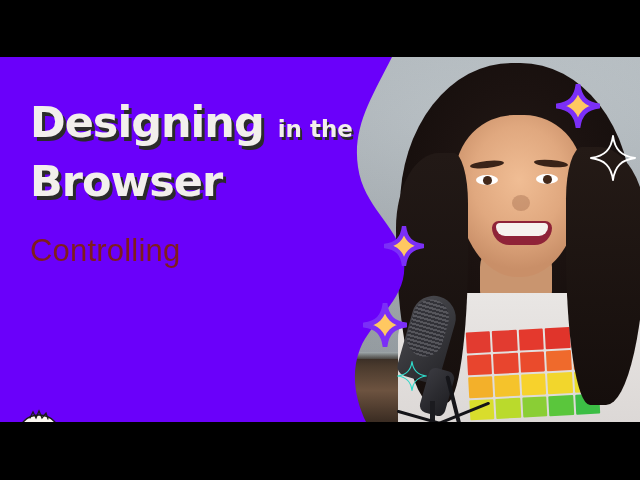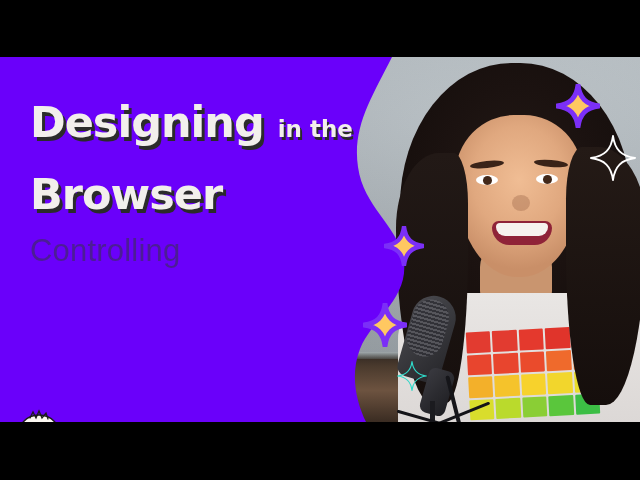--- a/index.html
+++ b/index.html
@@ -143,25 +143,25 @@
     font-family:"DejaVu Sans", sans-serif;
     font-weight:700; font-size:43px; line-height:1; color:#f2efec;
     letter-spacing:-1px;
     text-shadow:3px 4px 0 #2b2b2b;
   }
   .t-small{
     font-family:"DejaVu Sans", sans-serif;
     font-weight:700; font-size:23px; line-height:1; color:#f2efec;
     letter-spacing:0px; text-shadow:2px 3px 0 #2b2b2b;margin-top:35px;
   }
-  .t-line2{ position:absolute; left:30px; top:116px; }
+  .t-line2{ position:absolute; left:30px; top:103px; }
   .subtitle{
     position:absolute; left:30px; top:175px;
     font-family:"Liberation Sans", sans-serif;
-    font-weight:400; font-size:31px; line-height:1.22; color:#4c1d95;
+    font-weight:400; font-size:31px; line-height:1.22; color:#7f1d1d;
     letter-spacing:.2px;
   }
 
   
   .spark{ position:absolute; z-index:40; }
   .spark svg{ display:block; }
 
   
   .dog{ position:absolute; left:6px; top:352px; width:66px; height:66px; z-index:45; }
   .dog svg{ display:block; }

